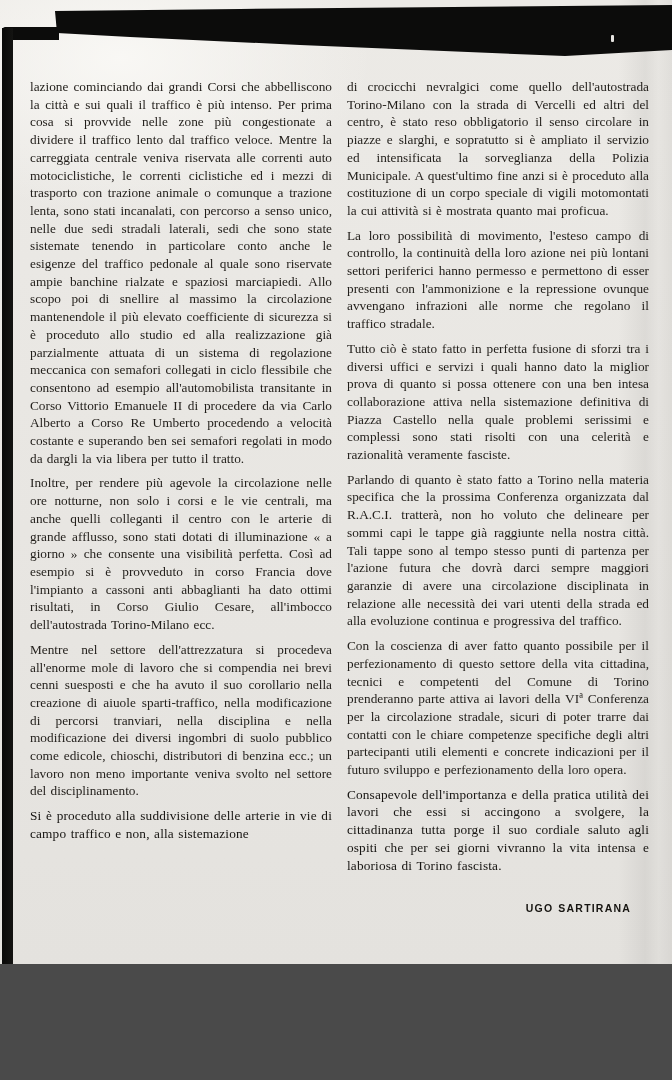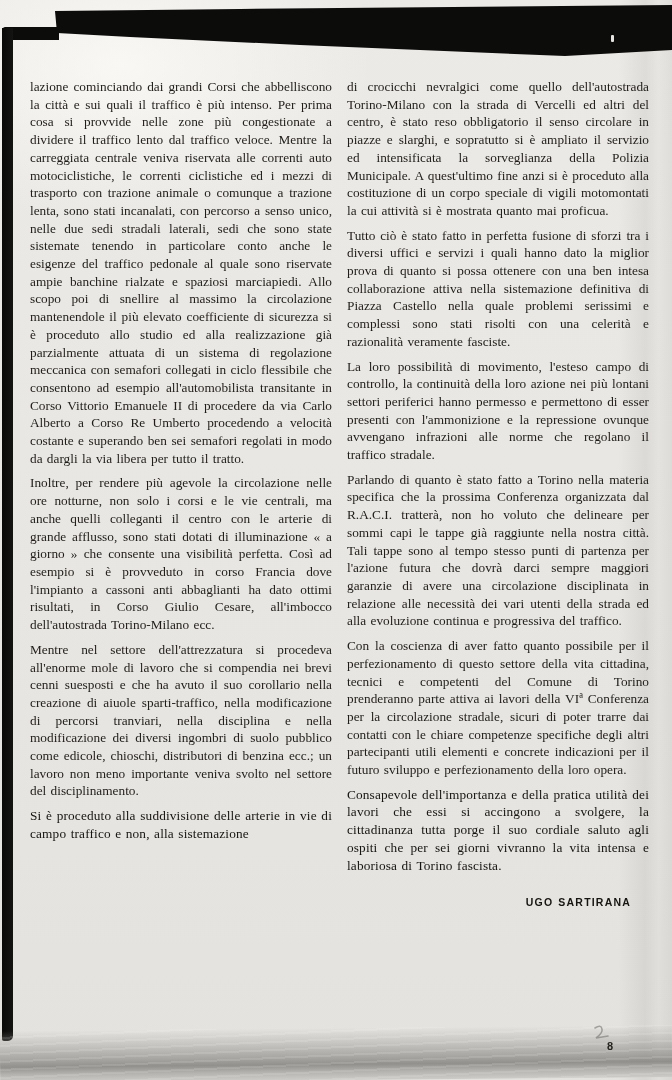--- a/index.html
+++ b/index.html
@@ -1,18 +1,18 @@
 <!DOCTYPE html>
 <html lang="it"><head>
 <meta charset="utf-8">
 <style>
   html,body{margin:0;padding:0;background:#4a4a4a;}
   .page{
     position:relative;
-    width:672px;height:1080px;
+    width:672px;height:964px;
     margin:0 auto;
     overflow:hidden;
     background:
       radial-gradient(ellipse 420px 260px at 18% 6%, rgba(250,249,246,.9) 0%, rgba(250,249,246,0) 60%),
       linear-gradient(90deg, rgba(0,0,0,0) 92%, rgba(0,0,0,.06) 96%, rgba(0,0,0,.02) 98%, rgba(0,0,0,.05) 100%),
       linear-gradient(180deg, #eceae6 0%, #e8e6e2 55%, #e4e2de 100%);
     font-family:"Liberation Serif", serif;
   }
   
   .scan-top{
@@ -51,21 +51,21 @@
   .col{
     width:302px;
     color:#201d19;
     font-size:13.3px;
     line-height:17.7px;
     text-align:justify;
     word-spacing:1px;
   }
   .col p{margin:0 0 7px 0;}
   .col p.heavy{font-weight:400;letter-spacing:.15px;color:#161411;}
-  .signature-row{text-align:right;padding-right:18px;margin-top:19px;}
+  .signature-row{text-align:right;padding-right:18px;margin-top:25px;}
   .signature{
     font-family:"Liberation Sans", sans-serif;
     font-weight:700;font-size:10.5px;letter-spacing:1.2px;color:#171511;
   }
   .page-number{
     position:absolute;left:607px;top:1040px;
     font-family:"Liberation Sans", sans-serif;
     font-weight:700;font-size:11px;color:#26241f;
   }
   .pencil-mark{position:absolute;left:590px;top:1024px;width:22px;height:22px;opacity:.55;}
@@ -83,22 +83,22 @@
 
   <div class="content">
     <div class="col">
       <p>lazione cominciando dai grandi Corsi che abbelliscono la città e sui quali il traffico è più intenso. Per prima cosa si provvide nelle zone più congestionate a dividere il traffico lento dal traffico veloce. Mentre la carreggiata centrale veniva riservata alle correnti auto motociclistiche, le correnti ciclistiche ed i mezzi di trasporto con trazione animale o comunque a trazione lenta, sono stati incanalati, con percorso a senso unico, nelle due sedi stradali laterali, sedi che sono state sistemate tenendo in particolare conto anche le esigenze del traffico pedonale al quale sono riservate ampie banchine rialzate e spaziosi marciapiedi. Allo scopo poi di snellire al massimo la circolazione mantenendole il più elevato coefficiente di sicurezza si è proceduto allo studio ed alla realizzazione già parzialmente attuata di un sistema di regolazione meccanica con semafori collegati in ciclo flessibile che consentono ad esempio all'automobilista transitante in Corso Vittorio Emanuele II di procedere da via Carlo Alberto a Corso Re Umberto procedendo a velocità costante e superando ben sei semafori regolati in modo da dargli la via libera per tutto il tratto.</p>
       <p>Inoltre, per rendere più agevole la circolazione nelle ore notturne, non solo i corsi e le vie centrali, ma anche quelli colleganti il centro con le arterie di grande afflusso, sono stati dotati di illuminazione « a giorno » che consente una visibilità perfetta. Così ad esempio si è provveduto in corso Francia dove l'impianto a cassoni anti abbaglianti ha dato ottimi risultati, in Corso Giulio Cesare, all'imbocco dell'autostrada Torino-Milano ecc.</p>
       <p>Mentre nel settore dell'attrezzatura si procedeva all'enorme mole di lavoro che si compendia nei brevi cenni suesposti e che ha avuto il suo corollario nella creazione di aiuole sparti-traffico, nella modificazione di percorsi tranviari, nella disciplina e nella modificazione dei diversi ingombri di suolo pubblico come edicole, chioschi, distributori di benzina ecc.; un lavoro non meno importante veniva svolto nel settore del disciplinamento.</p>
       <p class="heavy">Si è proceduto alla suddivisione delle arterie in vie di campo traffico e non, alla sistemazione</p>
     </div>
     <div class="col">
       <p>di crocicchi nevralgici come quello dell'autostrada Torino-Milano con la strada di Vercelli ed altri del centro, è stato reso obbligatorio il senso circolare in piazze e slarghi, e sopratutto si è ampliato il servizio ed intensificata la sorveglianza della Polizia Municipale. A quest'ultimo fine anzi si è proceduto alla costituzione di un corpo speciale di vigili motomontati la cui attività si è mostrata quanto mai proficua.</p>
+      <p>La loro possibilità di movimento, l'esteso campo di controllo, la continuità della loro azione nei più lontani settori periferici hanno permesso e permettono di esser presenti con l'ammonizione e la repressione ovunque avvengano infrazioni alle norme che regolano il traffico stradale.</p>
       <p>Tutto ciò è stato fatto in perfetta fusione di sforzi tra i diversi uffici e servizi i quali hanno dato la miglior prova di quanto si possa ottenere con una ben intesa collaborazione attiva nella sistemazione definitiva di Piazza Castello nella quale problemi serissimi e complessi sono stati risolti con una celerità e razionalità veramente fasciste.</p>
-      <p>La loro possibilità di movimento, l'esteso campo di controllo, la continuità della loro azione nei più lontani settori periferici hanno permesso e permettono di esser presenti con l'ammonizione e la repressione ovunque avvengano infrazioni alle norme che regolano il traffico stradale.</p>
       <p>Parlando di quanto è stato fatto a Torino nella materia specifica che la prossima Conferenza organizzata dal R.A.C.I. tratterà, non ho voluto che delineare per sommi capi le tappe già raggiunte nella nostra città. Tali tappe sono al tempo stesso punti di partenza per l'azione futura che dovrà darci sempre maggiori garanzie di avere una circolazione disciplinata in relazione alle necessità dei vari utenti della strada ed alla evoluzione continua e progressiva del traffico.</p>
       <p>Con la coscienza di aver fatto quanto possibile per il perfezionamento di questo settore della vita cittadina, tecnici e competenti del Comune di Torino prenderanno parte attiva ai lavori della VIª Conferenza per la circolazione stradale, sicuri di poter trarre dai contatti con le chiare competenze specifiche degli altri partecipanti utili elementi e concrete indicazioni per il futuro sviluppo e perfezionamento della loro opera.</p>
       <p class="heavy">Consapevole dell'importanza e della pratica utilità dei lavori che essi si accingono a svolgere, la cittadinanza tutta porge il suo cordiale saluto agli ospiti che per sei giorni vivranno la vita intensa e laboriosa di Torino fascista.</p>
       <div class="signature-row">
         <span class="signature">UGO SARTIRANA</span>
       </div>
     </div>
   </div>
 
   <svg class="pencil-mark" viewBox="0 0 22 22">

